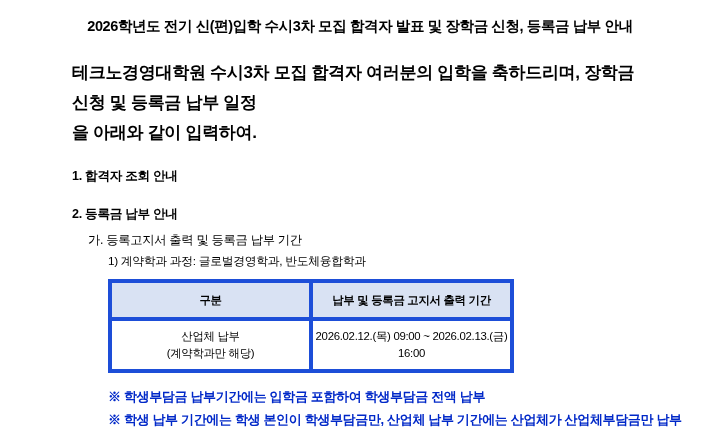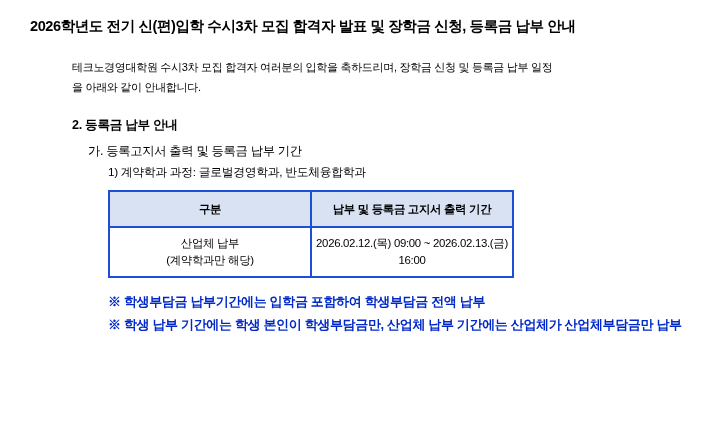--- a/index.html
+++ b/index.html
@@ -15,32 +15,34 @@
     overflow: hidden;
   }
   .page {
     position: relative;
     width: 720px;
     height: 431px;
     box-sizing: border-box;
     padding: 10px 30px 0 30px;
   }
   .doc-title {
+    text-align: center;
     font-size: 14.5px;
     font-weight: bold;
     letter-spacing: -0.4px;
     margin: 6px 0 0 0;
     line-height: 1.4;
   }
   .intro {
     margin: 22px 0 8px 0;
     padding: 0 42px 0 42px;
-    font-size: 11px;
+    font-size: 17px;
     line-height: 1.75;
     letter-spacing: -0.3px;
+    font-weight: bold;
   }
   .section {
     margin-top: 18px;
     padding-left: 42px;
   }
   .section-head {
     font-size: 12.6px;
     font-weight: bold;
     letter-spacing: -0.3px;
     line-height: 1.6;
@@ -69,21 +71,21 @@
     padding-left: 36px;
   }
   table.fee-table {
     border-collapse: collapse;
     margin: 8px 0 0 78px;
     width: 406px;
     table-layout: fixed;
   }
   table.fee-table th,
   table.fee-table td {
-    border: 2px solid #1d4ed8;
+    border: 4px solid #1d4ed8;
     text-align: center;
     vertical-align: middle;
     font-size: 11.4px;
     letter-spacing: -0.3px;
     padding: 7px 0;
     line-height: 1.45;
   }
   table.fee-table th {
     background: #d9e2f3;
     font-weight: bold;
@@ -110,24 +112,28 @@
 </style>
 </head>
 <body>
 
 <div class="page">
 
   <div class="doc-title">2026학년도 전기 신(편)입학 수시3차 모집 합격자 발표 및 장학금 신청, 등록금 납부 안내</div>
 
   <div class="intro">
     <div>테크노경영대학원 수시3차 모집 합격자 여러분의 입학을 축하드리며, 장학금 신청 및 등록금 납부 일정</div>
-    <div>을 아래와 같이 안내합니다.</div>
+    <div>을 아래와 같이 입력하여.</div>
   </div>
 
   <div class="section">
+    <div class="section-head">
+      <span>1.</span>
+      <span>합격자 조회 안내</span>
+    </div>
   </div>
 
   <div class="section">
     <div class="section-head">
       <span>2.</span>
       <span>등록금 납부 안내</span>
     </div>
     <div class="sub-a">가. 등록고지서 출력 및 등록금 납부 기간</div>
     <div class="sub-1">1) 계약학과 과정: 글로벌경영학과, 반도체융합학과</div>
   </div>

